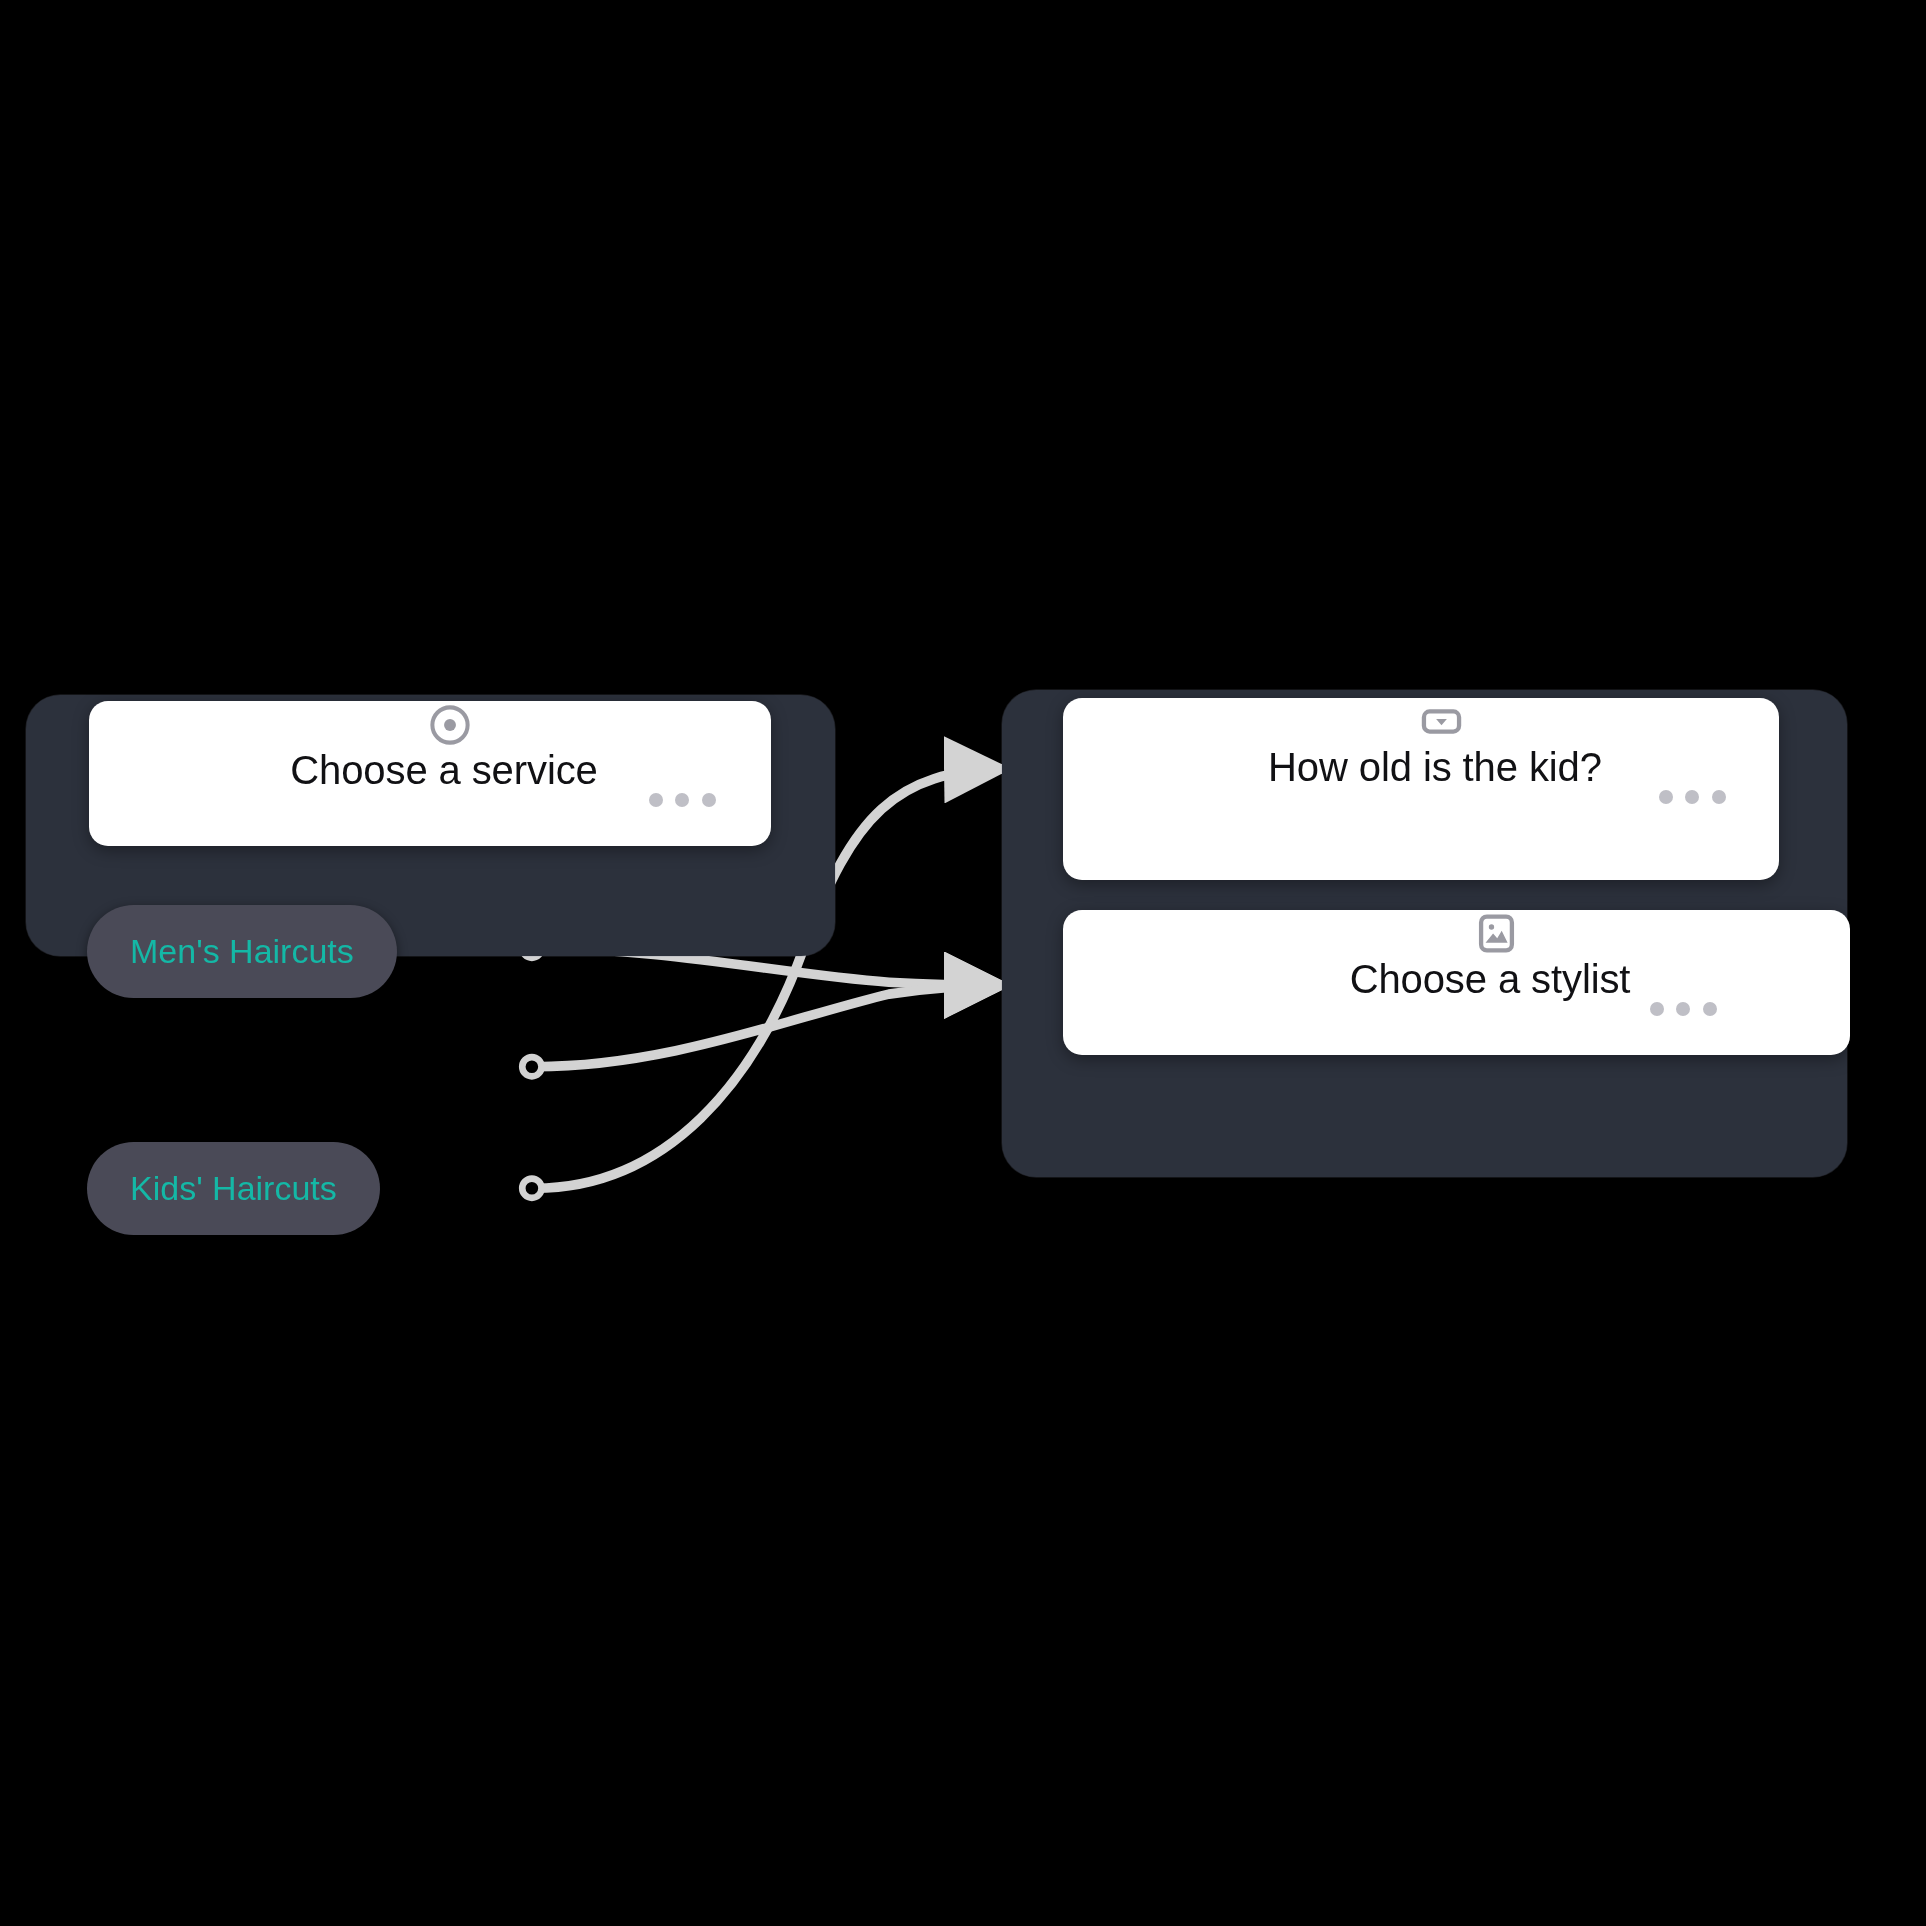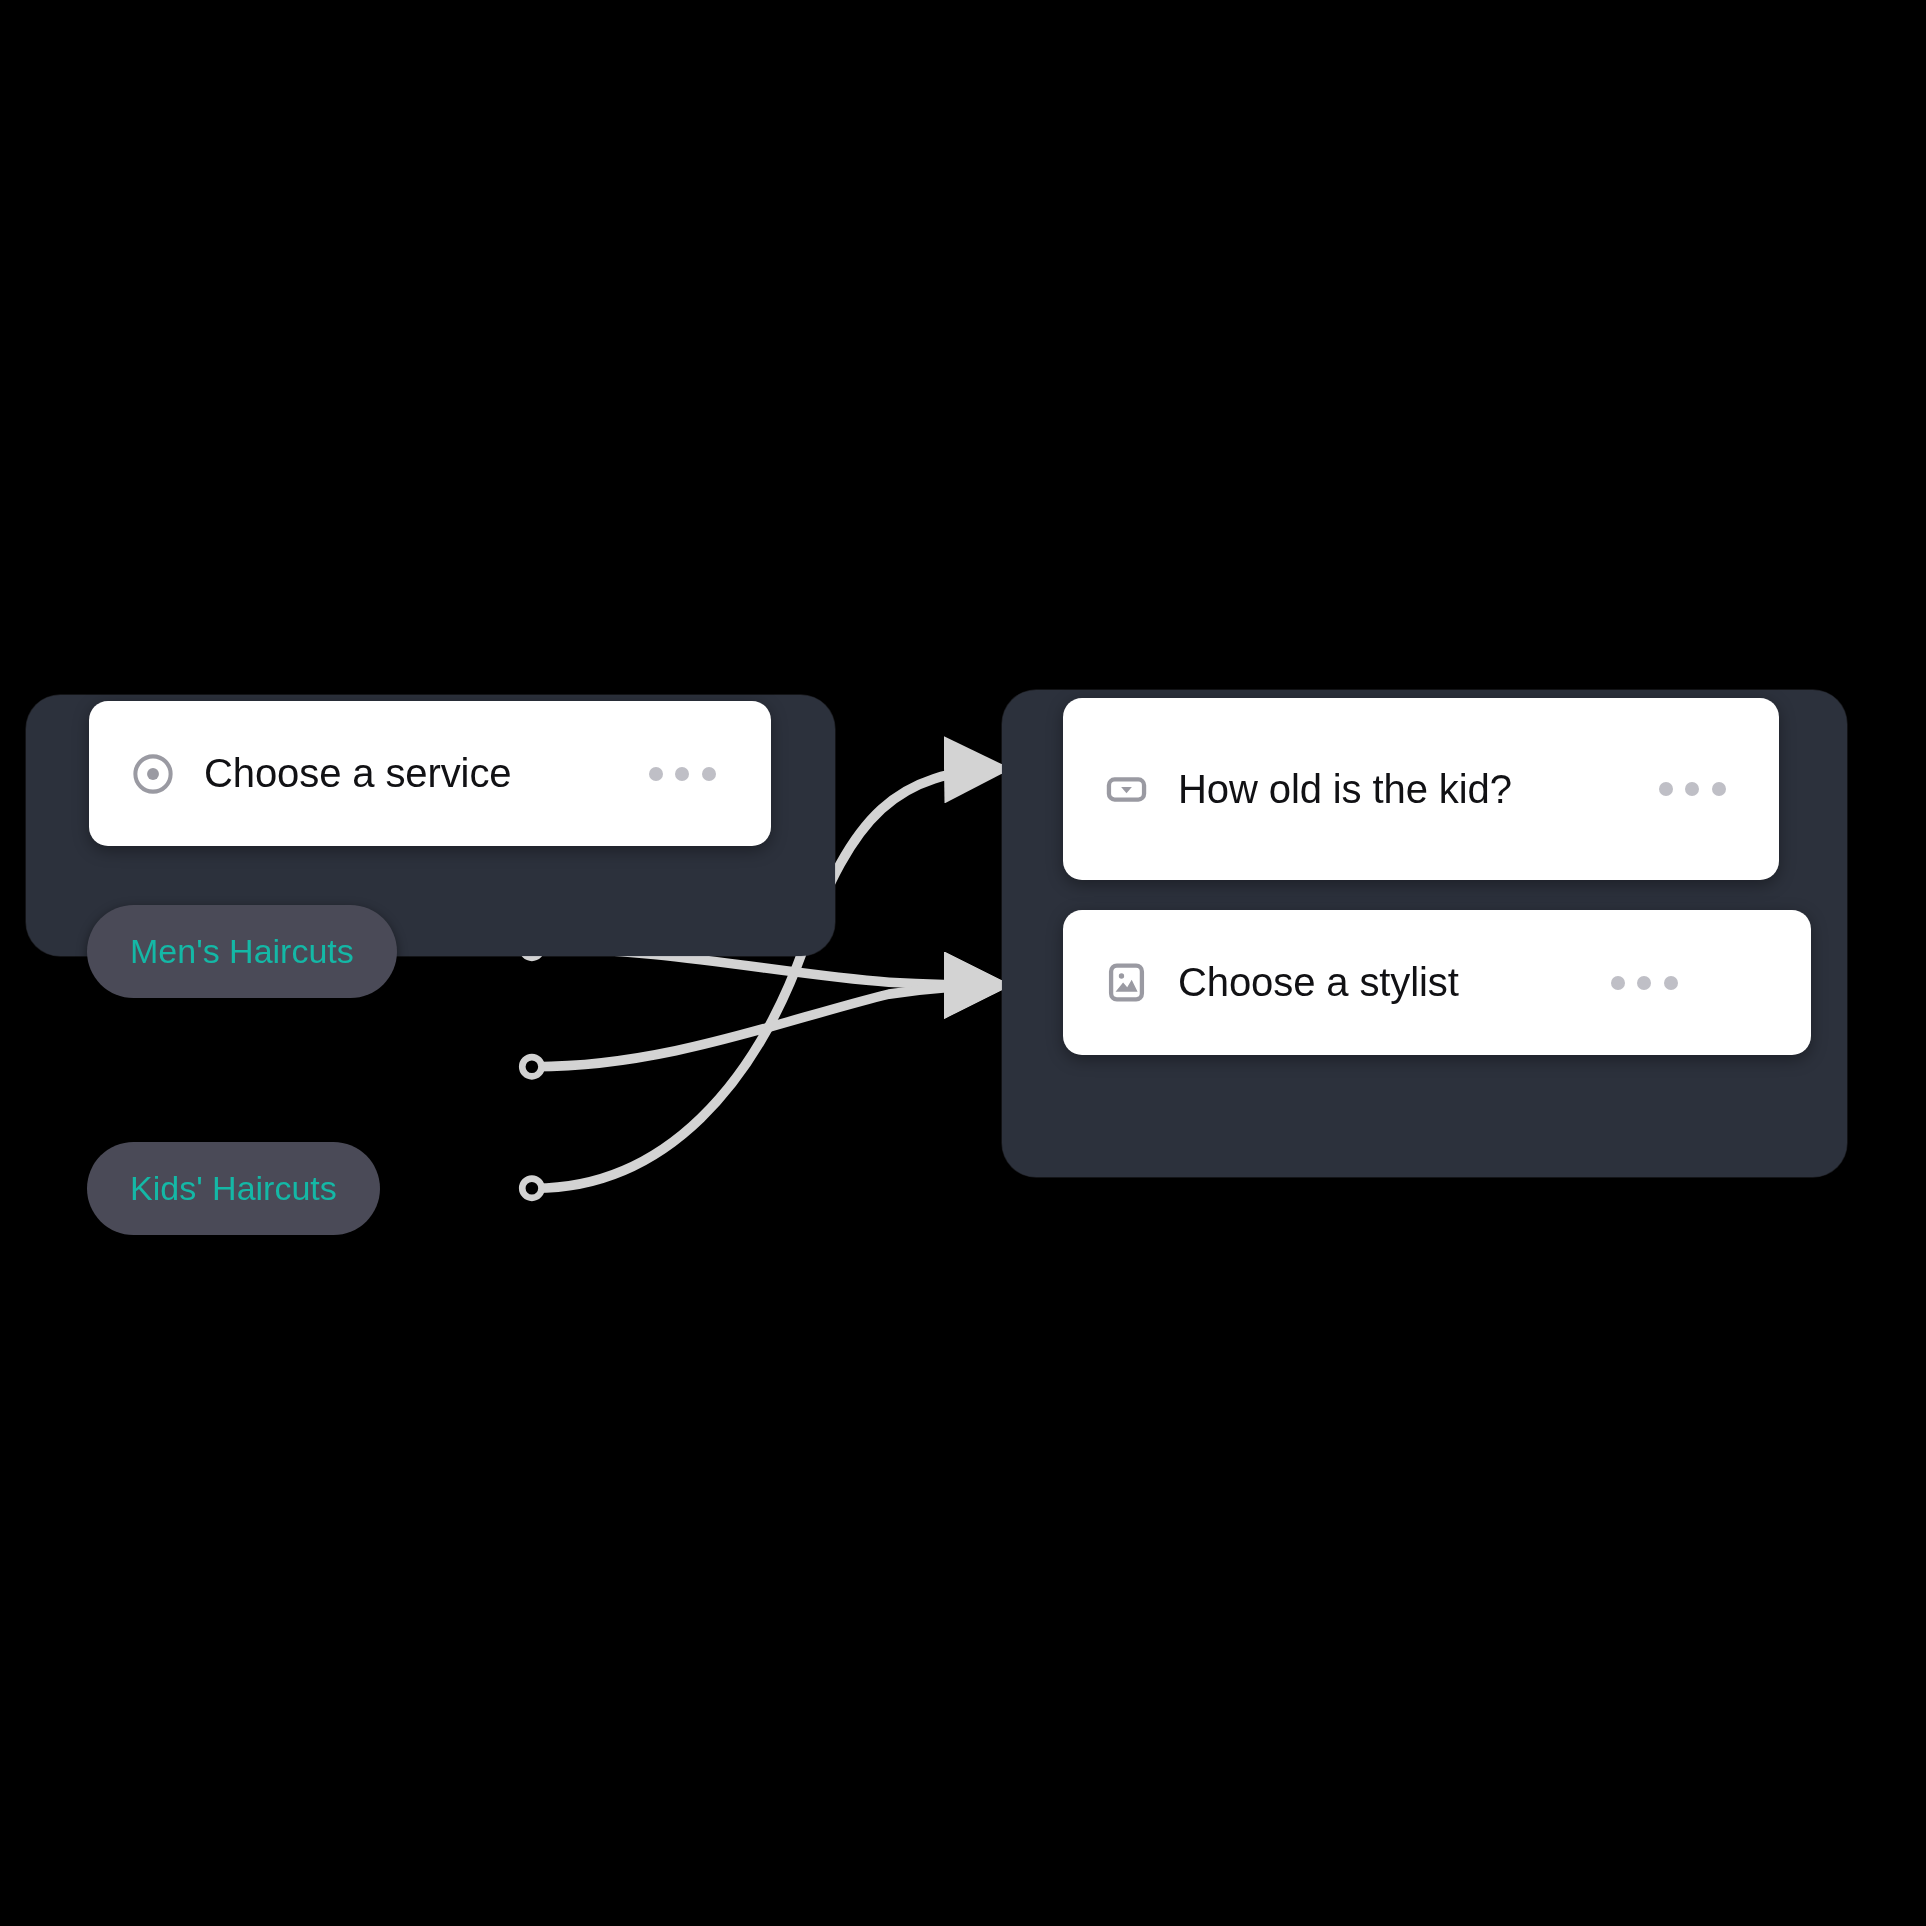--- a/index.html
+++ b/index.html
@@ -74,24 +74,25 @@
 
   
   .node-card {
     position: absolute;
     background: #ffffff;
     border-radius: 19px;
     display: flex;
     align-items: center;
     box-shadow: 0 4.4px 16.3px rgba(0,0,0,0.35);
     z-index: 4;
+    flex-direction: column;
   }
   #card-service  { left: 89px;  top: 701px;  width: 682px;  height: 145px; }
   #card-kidage   { left: 1063px; top: 698px;  width: 716px;  height: 182px; }
-  #card-stylist  { left: 1063px; top: 910px; width: 748px; height: 145px; }
+  #card-stylist  { left: 1063px; top: 910px; width: 748px; height: 145px; padding-left: 39px; }
 
   .node-icon {
     width: 47px;
     height: 47px;
     margin-left: 40px;
     flex: 0 0 auto;
     display: flex;
     align-items: center;
     justify-content: center;
     color: #9a9aa2;

